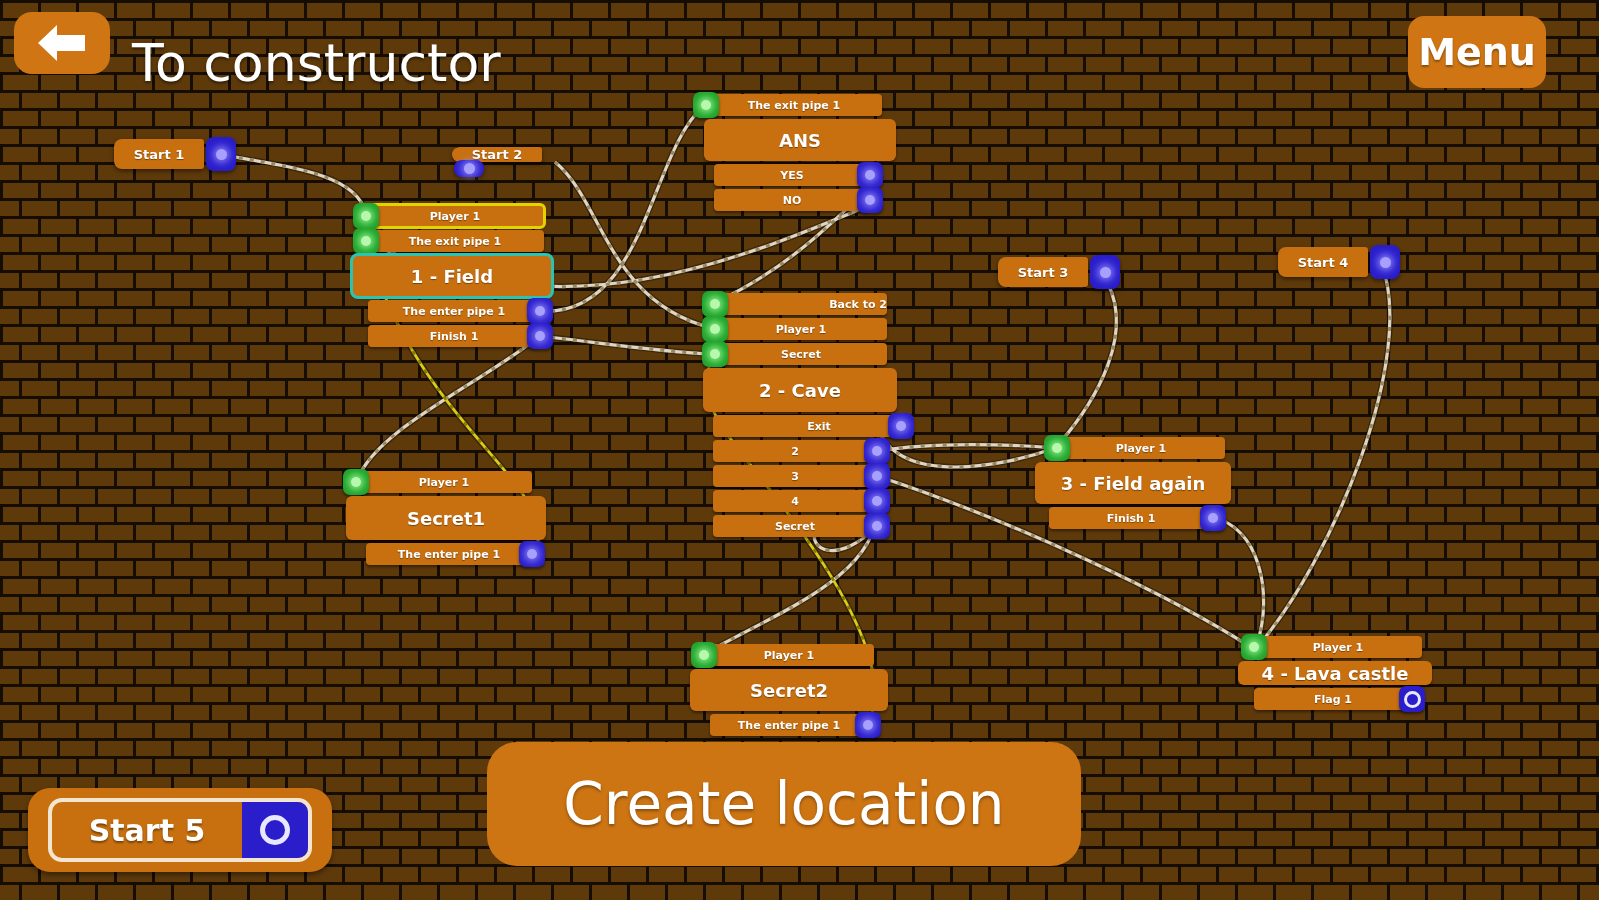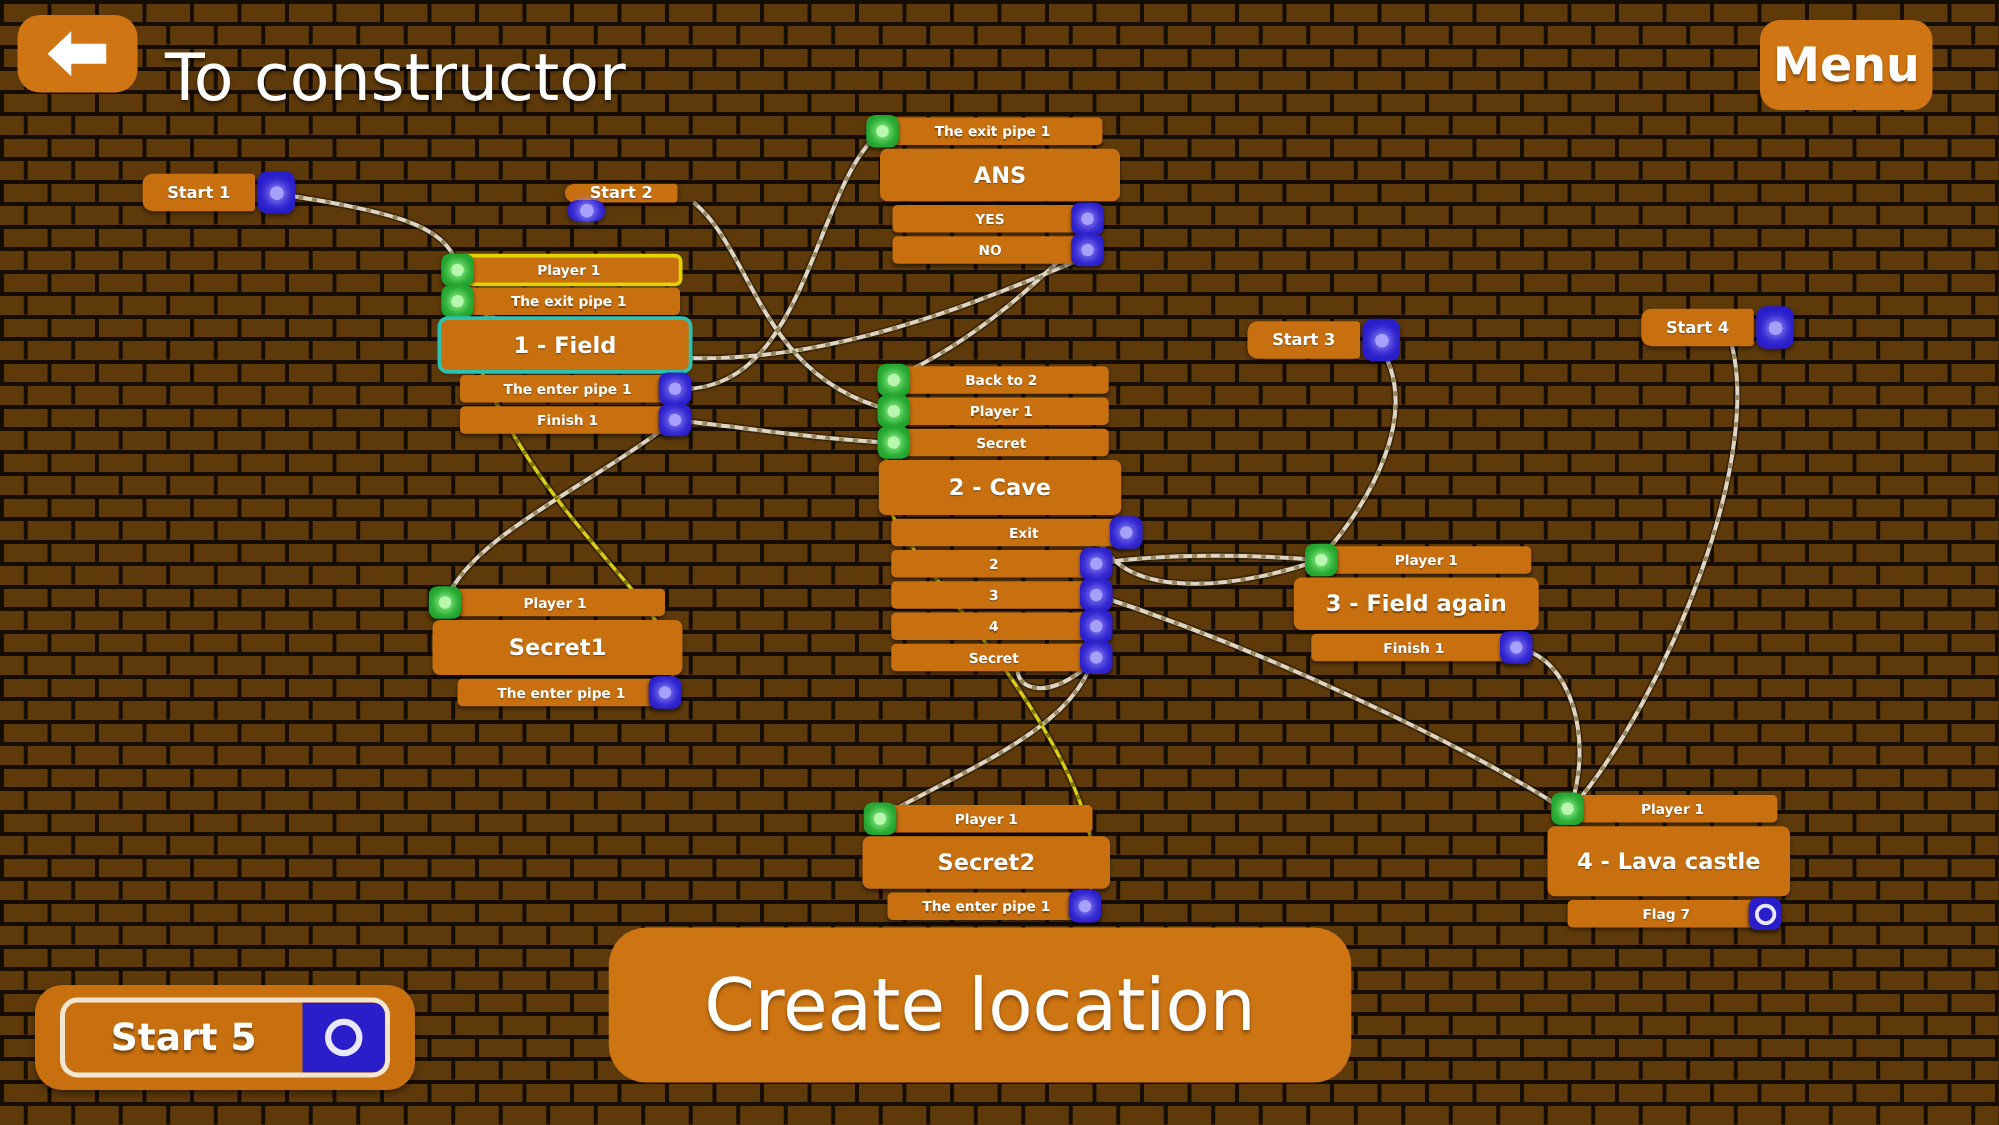--- a/index.html
+++ b/index.html
@@ -206,21 +206,21 @@
   <div class="sconn"></div>
 </div>
 <div class="start" style="left:452px;top:147px;flex-direction:column;">
   <div class="cap">Start 2</div>
   <div class="sconn"></div>
 </div>
 <div class="start" style="left:998px;top:257px;">
   <div class="cap">Start 3</div>
   <div class="sconn"></div>
 </div>
-<div class="start" style="left:1313px;top:247px;">
+<div class="start" style="left:1278px;top:247px;">
   <div class="cap">Start 4</div>
   <div class="sconn"></div>
 </div>
 
 <div class="node" style="left:704px;top:94px;width:192px;">
   <div class="row" style="margin-left:2px;width:176px;">
     <span class="conn in green"></span>
     <span>The exit pipe 1</span>
   </div>
   <div class="row title" style="width:192px;height:42px;">ANS</div>
@@ -248,21 +248,21 @@
     <span>The enter pipe 1</span>
     <span class="conn out blue"></span>
   </div>
   <div class="row" style="margin-left:16px;width:172px;">
     <span>Finish 1</span>
     <span class="conn out blue"></span>
   </div>
 </div>
 
 <div class="node" style="left:703px;top:293px;width:194px;">
-  <div class="row" style="margin-left:12px;width:172px;">
+  <div class="row" style="margin-left:12px;width:172px;justify-content:flex-end;">
     <span class="conn in green"></span>
     <span>Back to 2</span>
   </div>
   <div class="row" style="margin-left:12px;width:172px;">
     <span class="conn in green"></span>
     <span>Player 1</span>
   </div>
   <div class="row" style="margin-left:12px;width:172px;">
     <span class="conn in green"></span>
     <span>Secret</span>
@@ -324,23 +324,23 @@
     <span>The enter pipe 1</span>
     <span class="conn out blue"></span>
   </div>
 </div>
 
 <div class="node" style="left:1238px;top:636px;width:194px;">
   <div class="row" style="margin-left:16px;width:168px;">
     <span class="conn in green"></span>
     <span>Player 1</span>
   </div>
-  <div class="row title" style="width:194px;height:56px;">4 - Lava castle</div>
+  <div class="row title" style="width:194px;height:24px;">4 - Lava castle</div>
   <div class="row" style="margin-left:16px;width:158px;">
-    <span>Flag 7</span>
+    <span>Flag 1</span>
     <span class="conn out blue ring"></span>
   </div>
 </div>
 
 <div class="start5-panel">
   <div class="start5-pill">
     <div class="start5-label">Start 5</div>
     <div class="start5-conn"></div>
   </div>
 </div>

